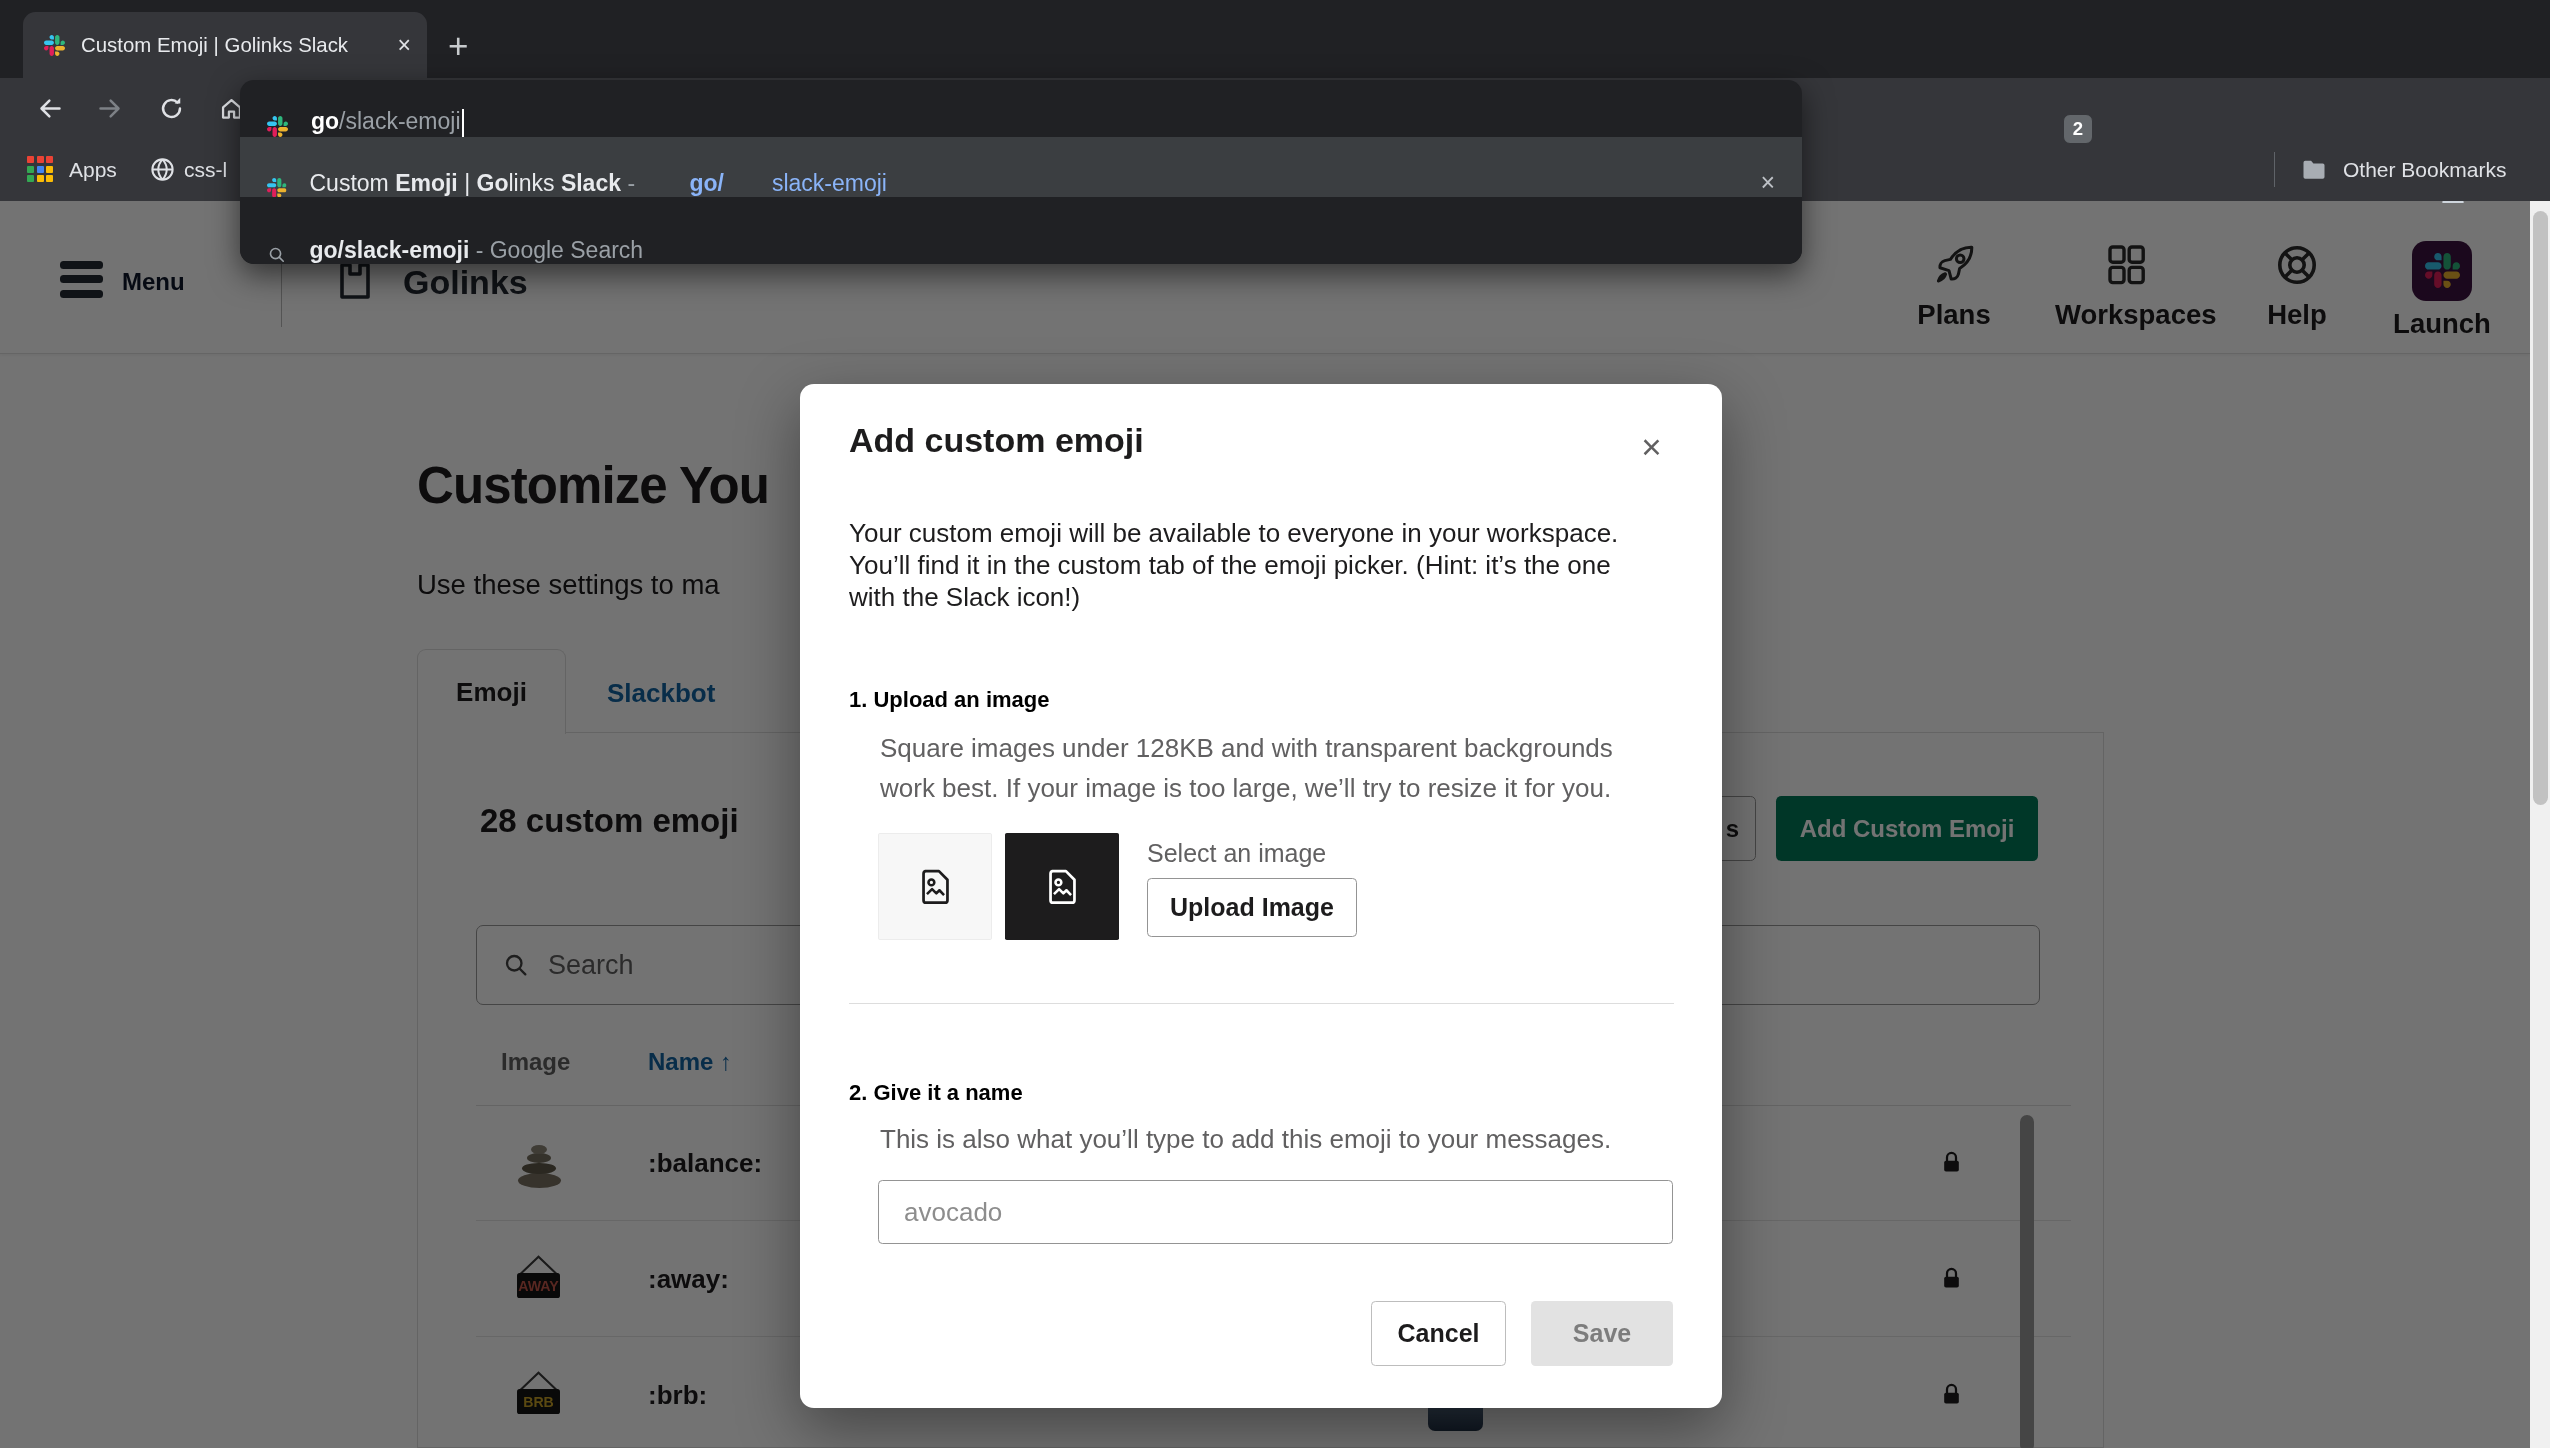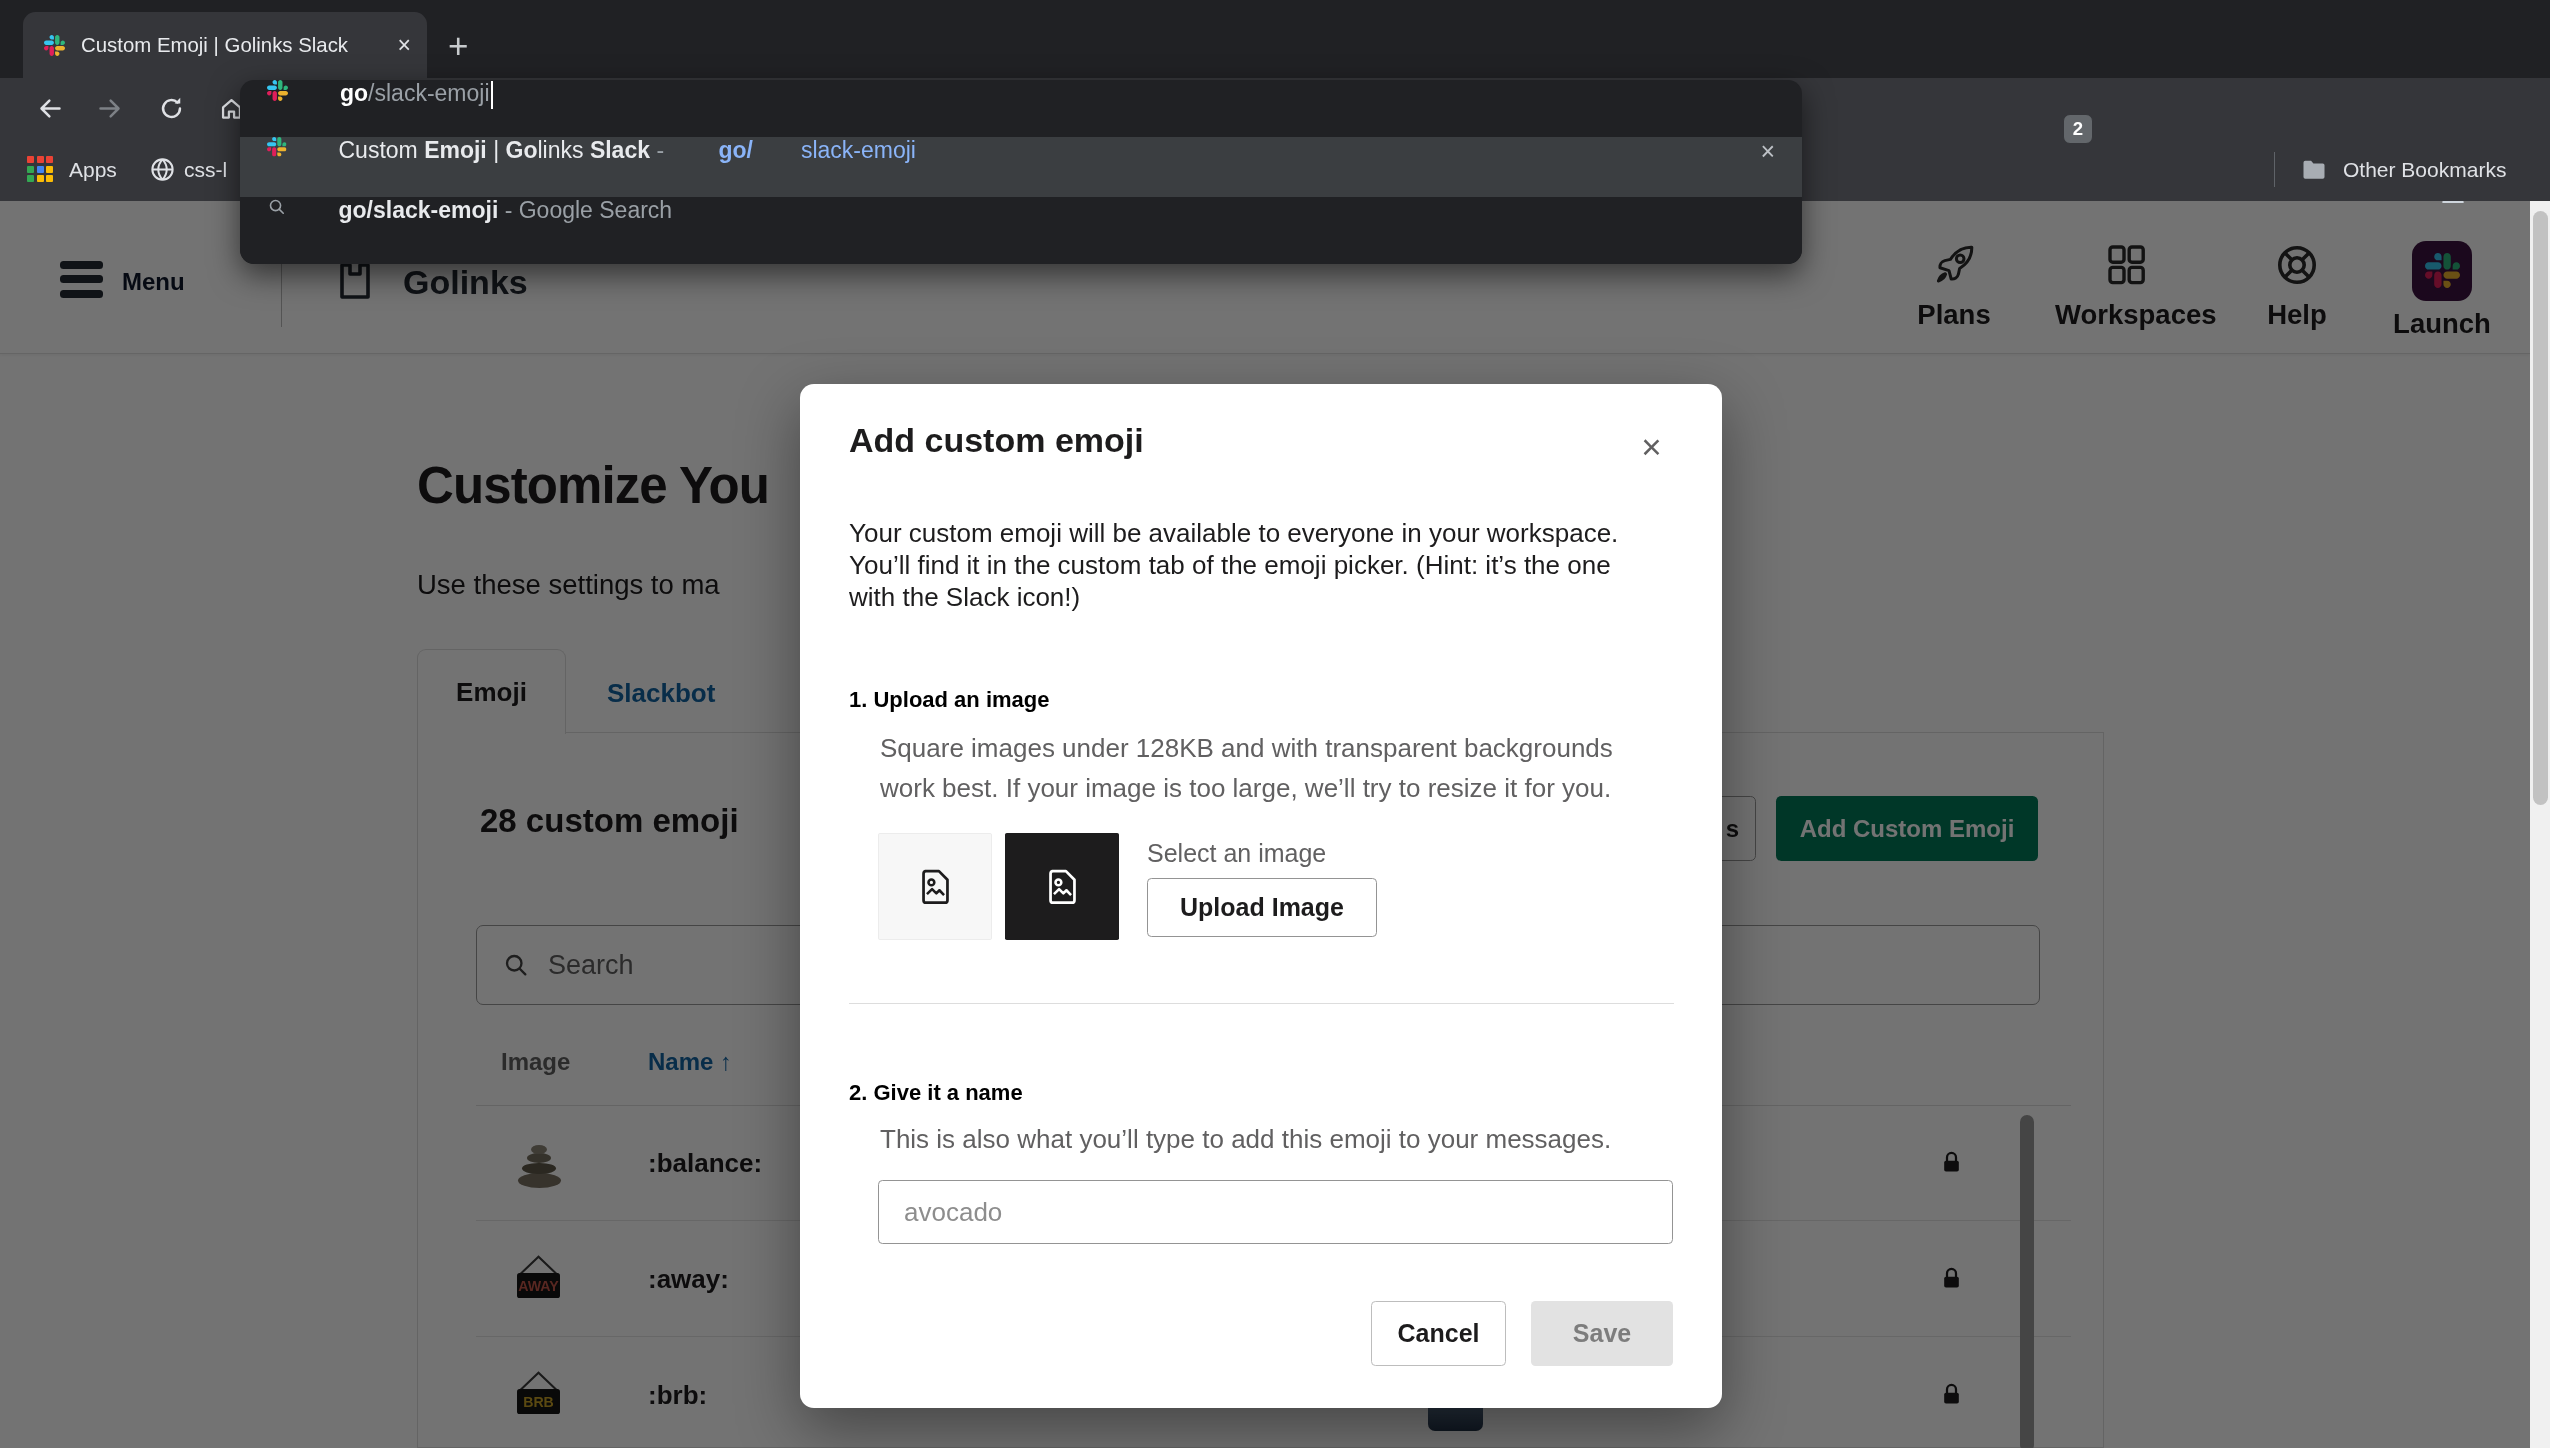--- a/index.html
+++ b/index.html
@@ -17,21 +17,21 @@
   .navic{position:absolute;top:17px;width:27px;height:27px;}
   #bookmarks{left:0;top:138px;width:2550px;height:63px;background:#35363a;z-index:20;display:flex;align-items:center;}
   .bm-label{color:#dfe1e5;font-size:21px;}
   .grid9{position:absolute;left:27px;top:18px;width:28px;height:28px;display:grid;grid-template-columns:repeat(3,7px);grid-template-rows:repeat(3,7px);gap:2.7px;}
   .grid9 i{border-radius:0.9px;}
   #scrollbar-track{left:2530px;top:201px;width:20.4px;height:1248px;background:#f0f0f0;z-index:22;}
   #scrollbar-thumb{left:2.7px;top:9.8px;width:15px;height:594px;background:#c2c2c2;border-radius:8px;}
 
   
   #omni-popup{left:240px;top:80px;width:1562px;background:#202124;border-radius:14px;box-shadow:0 10.6px 30px rgba(0,0,0,.55);z-index:30;overflow:hidden;}
-  .omni-row{display:flex;align-items:flex-start;padding-left:27px;gap:29px;}
+  .omni-row{display:flex;align-items:flex-end;padding-left:27px;}
   #omni-input-row{height:57px;}
   #omni-input-row .txt{font-size:23px;margin-left:23px;}
   .caret{display:inline-block;width:1.8px;height:28px;background:#fff;vertical-align:middle;margin-left:1.8px;}
   #sugg1{height:60px;background:#3b3e41;}
   #sugg2{height:67px;background:#202124;border-radius:0 0 14px 14px;}
   .sugg-txt{font-size:23px;color:#e8eaed;margin-left:23px;white-space:nowrap;}
   .dim{color:#9aa0a6;}
   .urlblue{color:#8ab4f8;margin-left:48px;}
   .b{font-weight:bold;}
 
@@ -77,21 +77,21 @@
   
   #modal{left:800px;top:384px;width:922px;height:1024px;background:#fff;border-radius:14px;z-index:10;box-shadow:0 21px 62px rgba(0,0,0,.4);}
   #modal-title{position:absolute;left:49px;top:37px;font-size:34px;font-weight:800;color:#1d1c1d;}
   #modal-close{position:absolute;left:834px;top:46px;width:35px;height:35px;color:#616061;font-size:35px;line-height:34px;font-weight:300;text-align:center;}
   #modal-intro{position:absolute;left:49px;top:133px;width:803px;font-size:26px;line-height:32px;color:#1d1c1d;}
   .step-h{position:absolute;left:49px;font-size:22px;font-weight:800;color:#000000;}
   .step-desc{position:absolute;left:80px;width:780px;font-size:26px;line-height:40px;color:#616061;}
   #box-light{position:absolute;left:78px;top:449px;width:114px;height:107px;background:#f7f7f7;border:0.9px solid #ececec;border-radius:1.8px;display:flex;align-items:center;justify-content:center;}
   #box-dark{position:absolute;left:205px;top:449px;width:114px;height:107px;background:#1d1c1d;border-radius:1.8px;display:flex;align-items:center;justify-content:center;}
   #select-image-label{position:absolute;left:347px;top:455px;font-size:25px;color:#616061;}
-  #upload-btn{position:absolute;left:347px;top:494px;width:230px;height:59px;background:#fff;border:0.9px solid #949494;border-radius:4.4px;font-size:25px;font-weight:700;color:#1d1c1d;display:flex;align-items:center;justify-content:center;}
+  #upload-btn{position:absolute;left:347px;top:494px;width:210px;height:59px;background:#fff;border:0.9px solid #949494;border-radius:4.4px;font-size:25px;font-weight:700;color:#1d1c1d;display:flex;align-items:center;justify-content:center;}
   #modal-divider{position:absolute;left:49px;top:619px;width:825px;height:0.9px;background:#ddd;}
   #name-input{position:absolute;left:78px;top:796px;width:795px;height:64px;border:0.9px solid #949494;border-radius:4.4px;font-size:26px;color:#8d8d8d;padding-left:25px;display:flex;align-items:center;}
   #cancel-btn{position:absolute;left:571px;top:917px;width:135px;height:65px;background:#fff;border:0.9px solid #bdbdbd;border-radius:4.4px;font-size:25px;font-weight:700;color:#1d1c1d;display:flex;align-items:center;justify-content:center;}
   #save-btn{position:absolute;left:731px;top:917px;width:142px;height:65px;background:#e2e2e2;border-radius:4.4px;font-size:25px;font-weight:700;color:#7d7d7d;display:flex;align-items:center;justify-content:center;}
 </style>
 </head>
 <body>
 
 <svg width="0" height="0" style="position:absolute">
   <defs>

